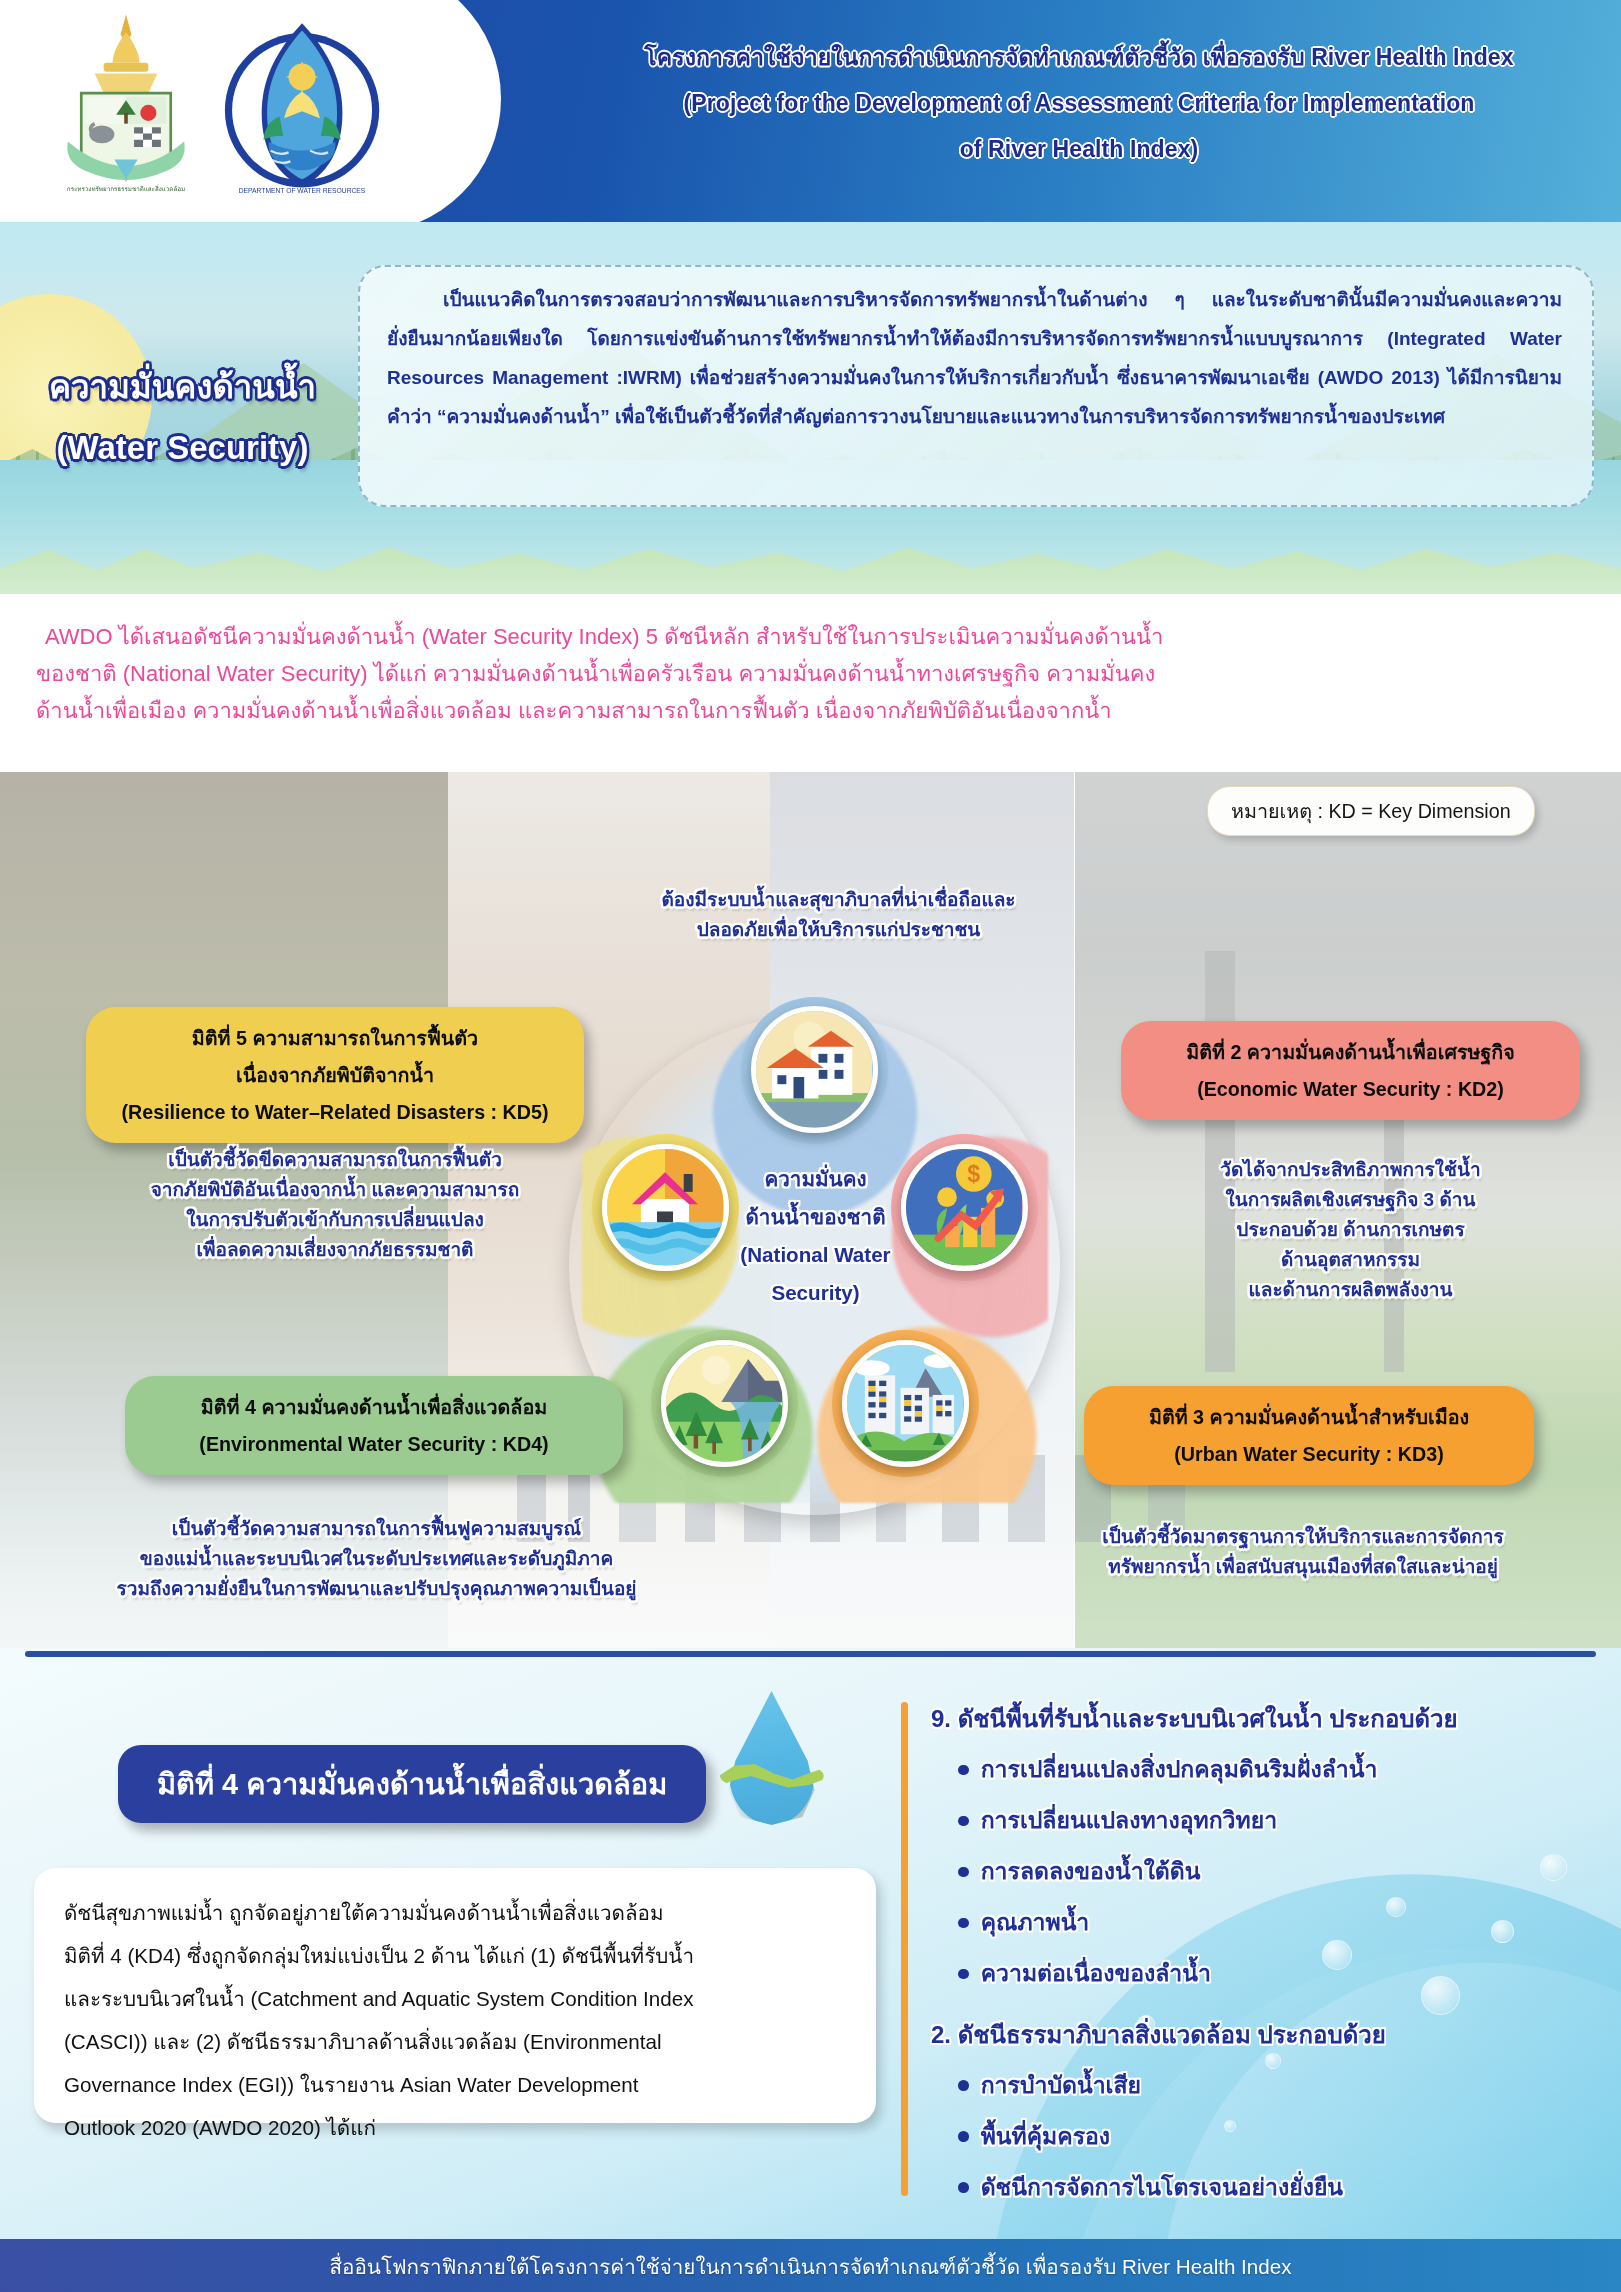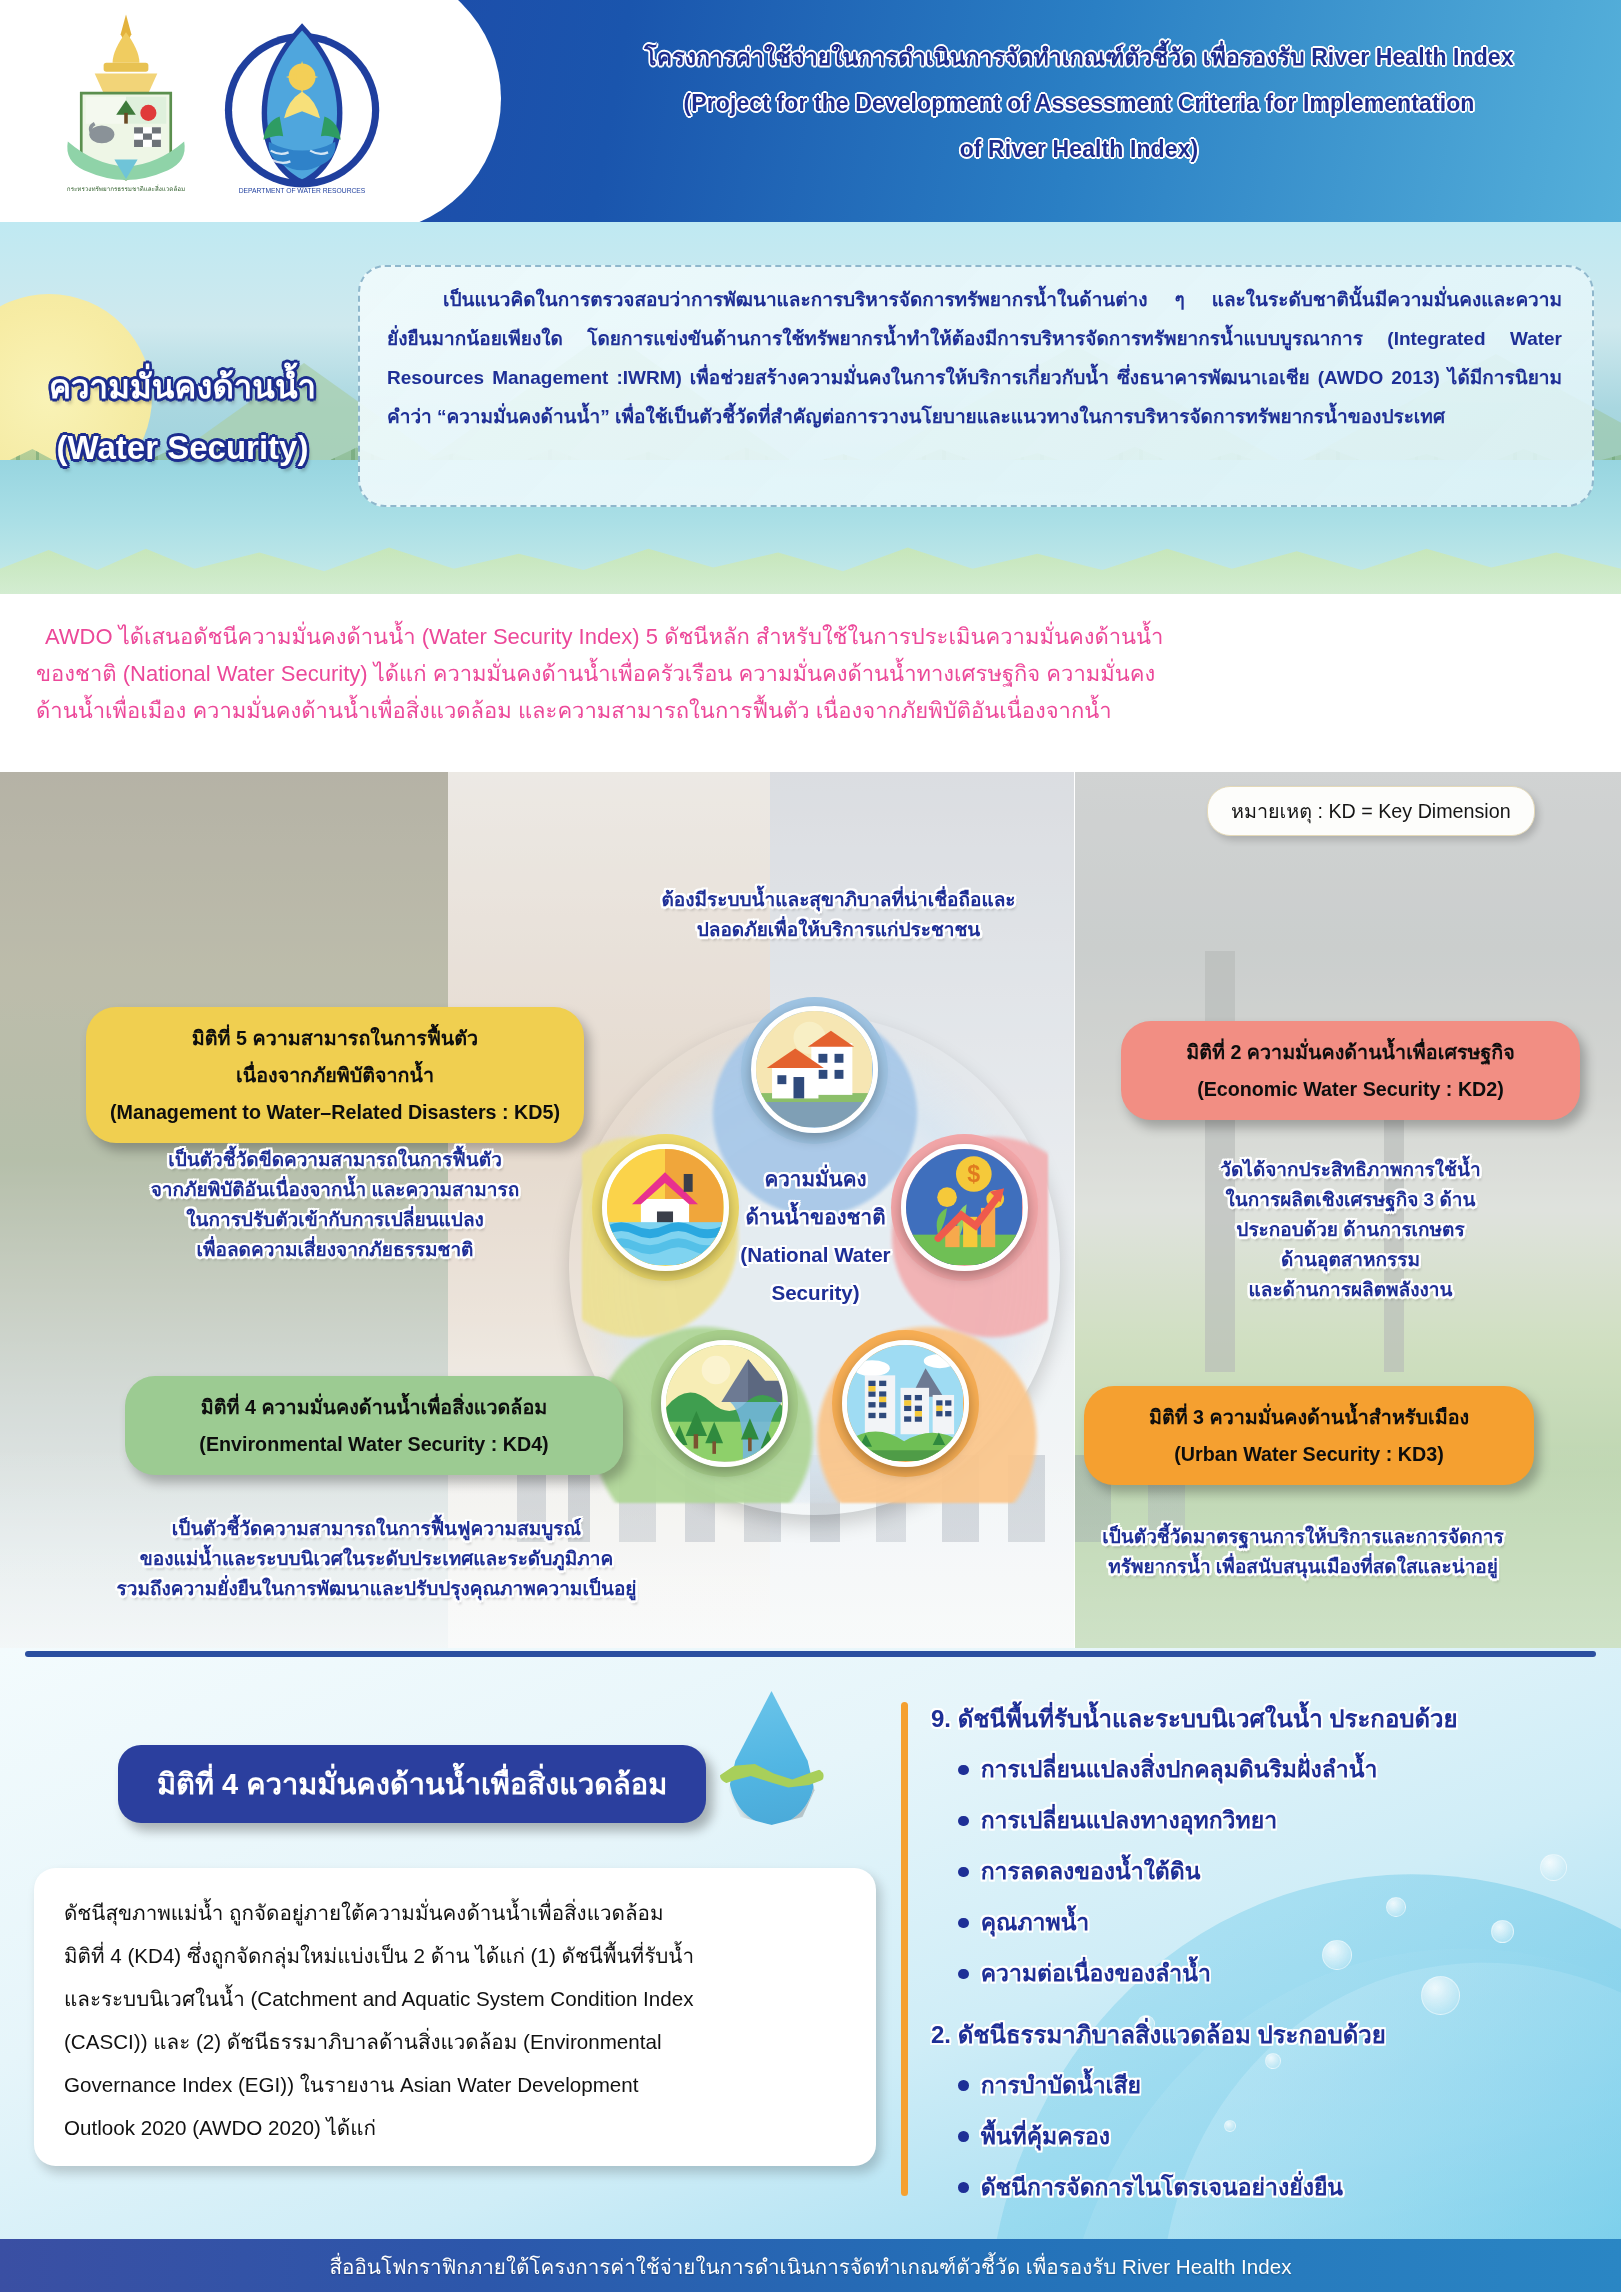--- a/index.html
+++ b/index.html
@@ -230,21 +230,21 @@
     clip-path: polygon(50% 0%, 92% 52%, 100% 74%, 86% 94%, 50% 100%, 14% 94%, 0 74%, 8% 52%);
     box-shadow: 4.5px 7.2px 9px rgba(0,0,0,.22);
   }
   .drop-wave {
     position:absolute; left:3.6px; top:70px; width:104px; height:30px;
     background: #a8cf5a; border-radius: 50%;
     clip-path: polygon(0 48%, 14% 16%, 34% 10%, 52% 42%, 70% 62%, 88% 38%, 100% 24%, 100% 62%, 86% 80%, 66% 88%, 48% 70%, 30% 50%, 14% 64%, 0 82%);
   }
 
   .textcard {
-    position: absolute; left: 34px; top: 1868px; width: 842px; height: 298px; z-index: 22;
+    position: absolute; left: 34px; top: 1868px; width: 842px; height: 255px; z-index: 22;
     background: #ffffff; border-radius: 21.5px; padding: 23px 30px;
     box-shadow: 4.5px 6.3px 10.7px rgba(0,0,0,.18);
   }
   .textcard p { color:#111; font-size: 20.6px; line-height: 43px; text-align: justify; }
   .textcard .l { display:block; white-space:nowrap; }
 
   .divider-v {
     position:absolute; left: 901px; top: 1702px; width: 7.2px; height: 494px;
     background:#f5a030; border-radius: 4.5px; z-index: 22;
   }
@@ -381,21 +381,21 @@
   <div class="note-box">หมายเหตุ : KD = Key Dimension</div>
 
   <div class="kddesc kd1d">
     <span class="l">ต้องมีระบบน้ำและสุขาภิบาลที่น่าเชื่อถือและ</span>
     <span class="l">ปลอดภัยเพื่อให้บริการแก่ประชาชน</span>
   </div>
 
   <div class="kdbox kd5">
     <span class="l">มิติที่ 5 ความสามารถในการฟื้นตัว</span>
     <span class="l">เนื่องจากภัยพิบัติจากน้ำ</span>
-    <span class="l">(Management to Water–Related Disasters : KD5)</span>
+    <span class="l">(Resilience to Water–Related Disasters : KD5)</span>
   </div>
   <div class="kddesc kd5d">
     <span class="l">เป็นตัวชี้วัดขีดความสามารถในการฟื้นตัว</span>
     <span class="l">จากภัยพิบัติอันเนื่องจากน้ำ และความสามารถ</span>
     <span class="l">ในการปรับตัวเข้ากับการเปลี่ยนแปลง</span>
     <span class="l">เพื่อลดความเสี่ยงจากภัยธรรมชาติ</span>
   </div>
 
   <div class="kdbox kd2">
     <span class="l">มิติที่ 2 ความมั่นคงด้านน้ำเพื่อเศรษฐกิจ</span>

